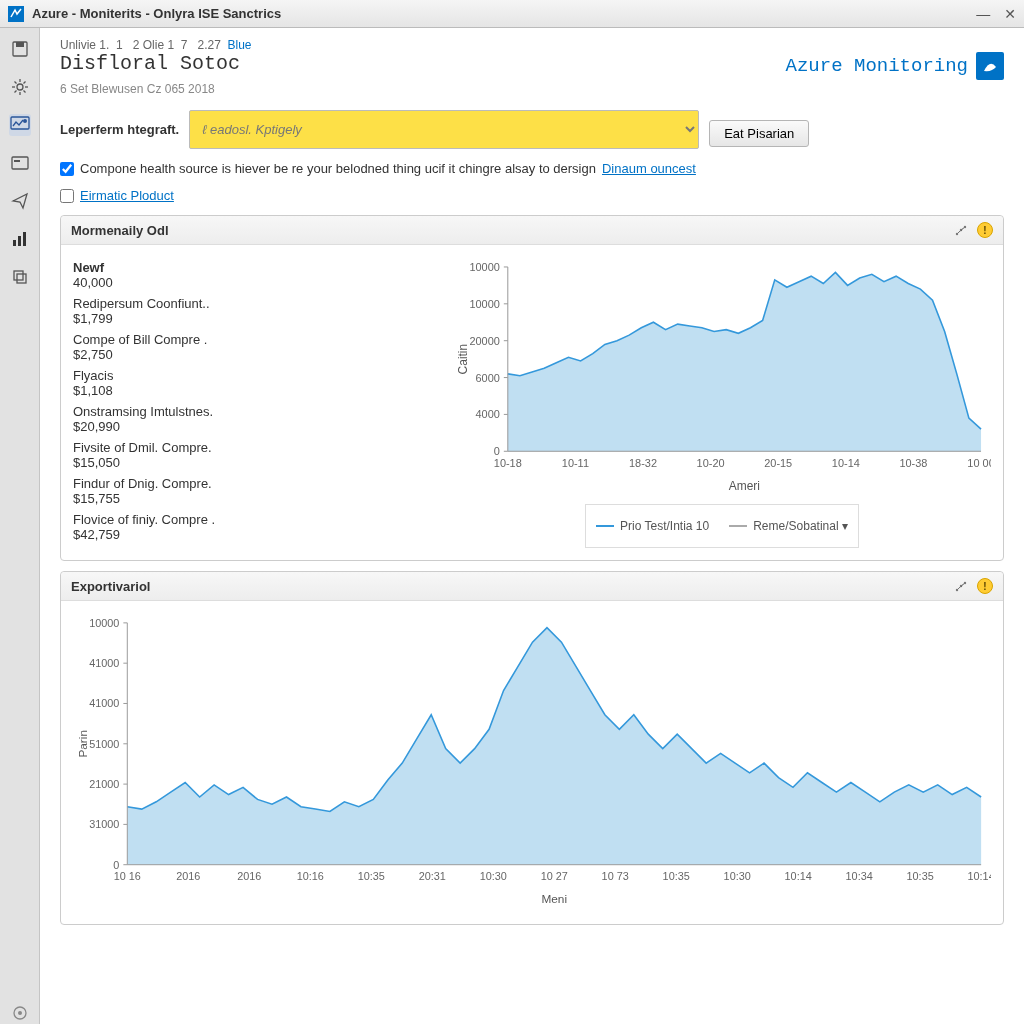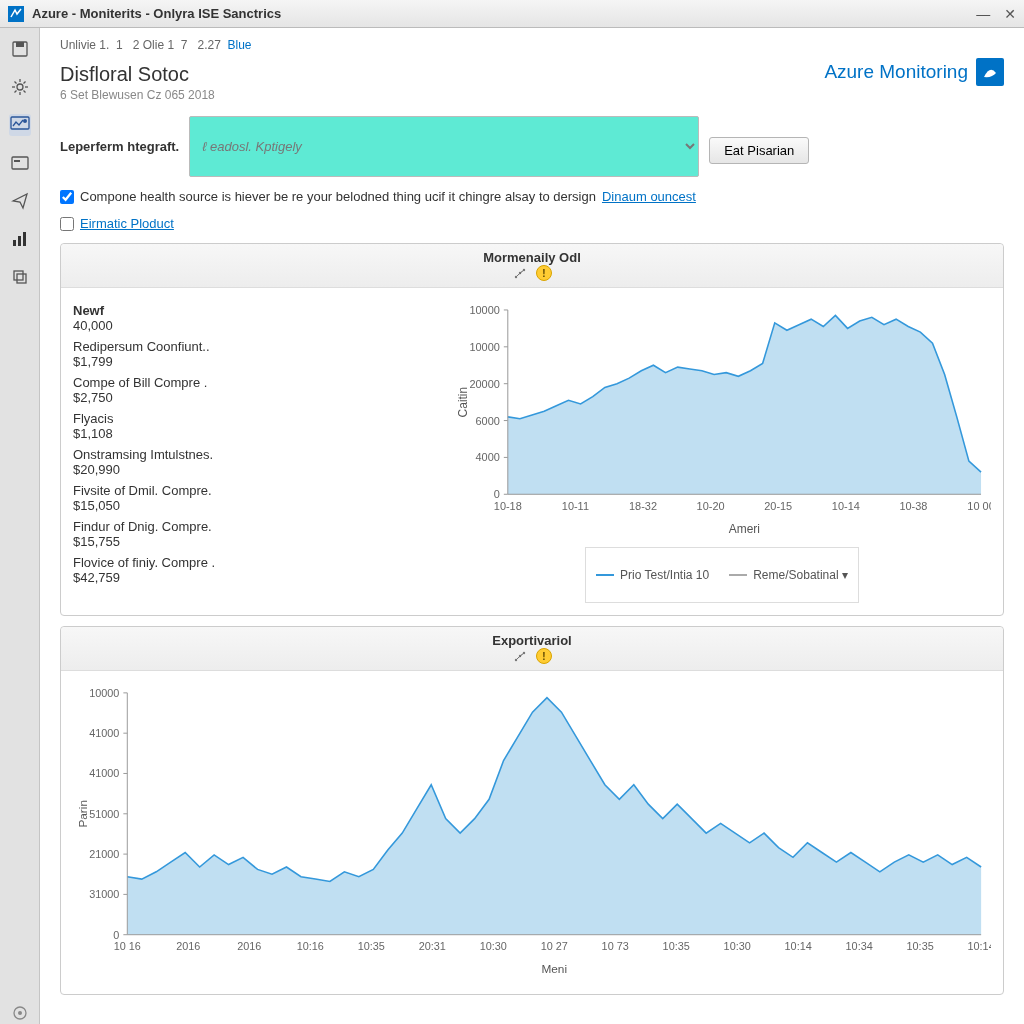--- a/index.html
+++ b/index.html
@@ -14,62 +14,62 @@
 
 .body-area { display: flex; flex: 1; overflow: hidden; }
 
 .left-rail { width: 40px; background: #e2e2e2; border-right: 1px solid #c5c5c5; padding-top: 10px; display: flex; flex-direction: column; align-items: center; gap: 16px; }
 .left-rail .rail-icon { width: 22px; height: 22px; display: flex; align-items: center; justify-content: center; color: #555; cursor: pointer; border-radius: 3px; }
 .left-rail .rail-icon.active { background: #cfd8e6; }
 .left-rail .spacer { flex: 1; }
 
 .content { flex: 1; background: #fff; overflow-y: auto; padding: 10px 20px 20px 20px; }
 
-.breadcrumb { font-size: 12px; color: #666; margin-bottom: 6px; }
+.breadcrumb { font-size: 12px; color: #666; }
 .breadcrumb .seg-link { color: #0072c6; }
 
-.page-title-row { display: flex; align-items: flex-end; justify-content: space-between; }
+.page-title-row { display: flex; align-items: flex-start; justify-content: space-between; font-family: Liberation Mono, monospace; }
 .page-title { font-size: 20px; font-weight: 400; color: #333; }
 .brand { font-size: 19px; color: #0072c6; display: flex; align-items: center; gap: 8px; }
 .brand-badge { width: 28px; height: 28px; background: #0072c6; color: #fff; border-radius: 2px; display: flex; align-items: center; justify-content: center; font-size: 14px; }
 
 .subtitle { font-size: 12px; color: #888; margin-top: 2px; margin-bottom: 14px; }
 
 .tabs { display: flex; gap: 6px; margin-bottom: 10px; }
 .tab { padding: 6px 16px; font-size: 13px; background: linear-gradient(#fafafa,#eaeaea); border: 1px solid #c0c0c0; border-radius: 3px; cursor: pointer; color: #555; }
 .tab.active { background: #fff; font-weight: 700; color: #222; border-bottom-color: #fff; }
 
 .filter-row { display: flex; align-items: center; gap: 10px; margin-bottom: 10px; }
 .filter-label { font-weight: 600; font-size: 13px; }
 .select-wrap { flex: 1; max-width: 510px; position: relative; }
-.select-wrap select { width: 100%; padding: 21px 8px; font-size: 13px; font-style: italic; color: #777; border: 1px solid #bbb; border-radius: 2px; background: #5eead4; }
+.select-wrap select { width: 100%; padding: 10px 8px; font-size: 13px; font-style: italic; color: #777; border: 1px solid #bbb; border-radius: 2px; background: #fde047; }
 .action-btn { padding: 5px 14px; background: linear-gradient(#fafafa,#e6e6e6); border: 1px solid #b5b5b5; border-radius: 3px; cursor: pointer; font-size: 13px; margin-top: 8px; }
 
 .check-row { display: flex; align-items: center; gap: 6px; font-size: 13px; margin: 12px 0; }
 .check-row input { width: 14px; height: 14px; }
 .check-row .link { color: #0072c6; text-decoration: underline; cursor: pointer; }
 
 .panel { border: 1px solid #ccc; border-radius: 4px; margin-top: 10px; background: #fff; }
-.panel-header { display: flex; align-items: center; justify-content: space-between; padding: 6px 10px; background: linear-gradient(#f7f7f7,#ededed); border-bottom: 1px solid #ddd; border-radius: 4px 4px 0 0; flex-direction: column; }
+.panel-header { display: flex; align-items: center; justify-content: space-between; padding: 6px 10px; background: linear-gradient(#f7f7f7,#ededed); border-bottom: 1px solid #ddd; border-radius: 4px 4px 0 0; }
 .panel-header .ph-title { font-weight: 700; font-size: 13px; }
 .panel-header .ph-actions { display: flex; gap: 8px; align-items: center; }
 .mini-icon { width: 16px; height: 16px; display: inline-flex; align-items: center; justify-content: center; cursor: pointer; }
 .alert-dot { width: 16px; height: 16px; border-radius: 50%; background: #ffcc33; border: 1px solid #d9a400; display: flex; align-items: center; justify-content: center; font-size: 10px; font-weight: bold; color: #5a4400; }
 
 .panel-body { padding: 12px; }
 .panel-body.split { display: flex; gap: 20px; }
 .metrics-table { width: 360px; font-size: 13px; }
 .metrics-table .row { display: flex; justify-content: space-between; padding: 3px 0; flex-direction: column; }
 .metrics-table .row .label { color: #333; }
 .metrics-table .row .value { color: #333; }
 .metrics-table .row.head .label { font-weight: 700; }
 
 .chart-area { flex: 1; display: flex; flex-direction: column; }
 .chart-svg { width: 100%; }
-.legend-row { display: flex; gap: 20px; justify-content: center; margin-top: 8px; font-size: 12px; color: #555; border: 1px solid #ddd; padding: 20px 10px; width: fit-content; align-self: center; }
+.legend-row { display: flex; gap: 20px; justify-content: center; margin-top: 8px; font-size: 12px; color: #555; border: 1px solid #ddd; padding: 14px 10px; width: fit-content; align-self: center; }
 .legend-item { display: flex; align-items: center; gap: 6px; }
 .legend-swatch { width: 18px; height: 2px; }
 </style>
 </head>
 <body>
 
 <div class="window">
   <div class="titlebar">
     <span class="app-icon">
       <svg viewBox="0 0 16 16">

